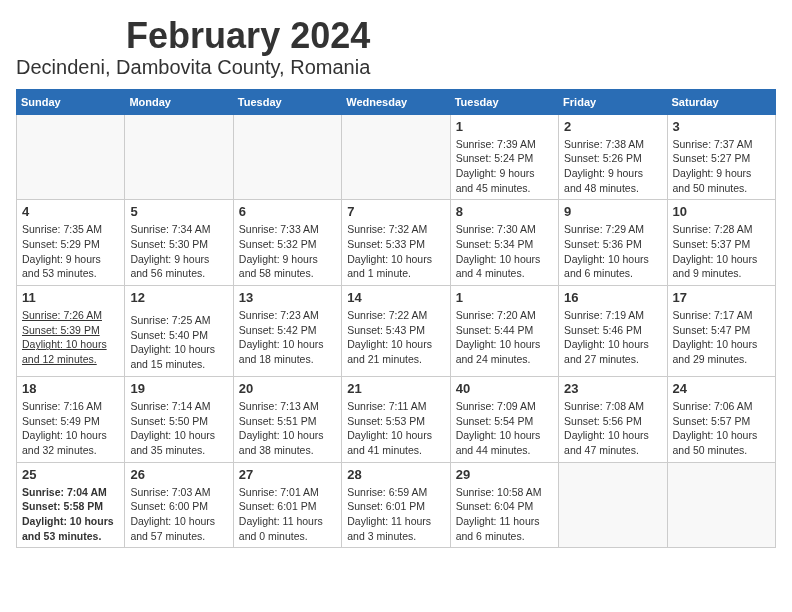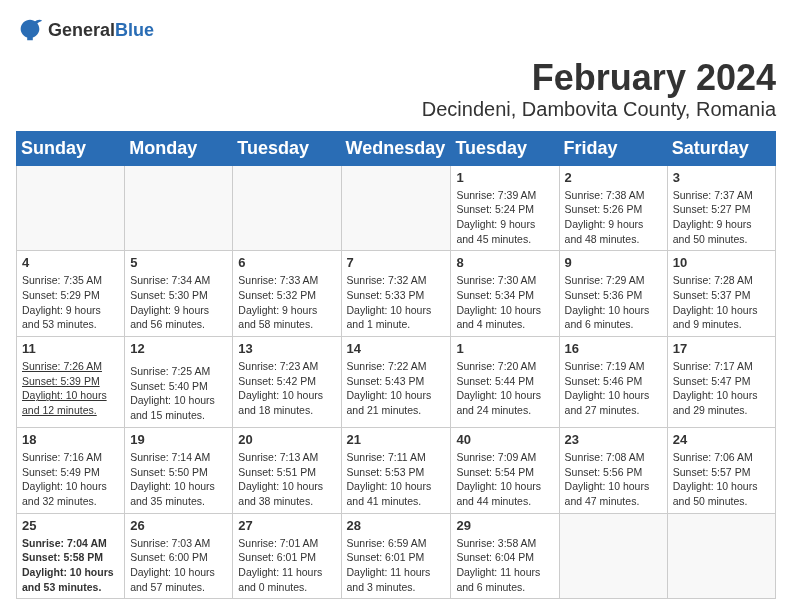--- a/index.html
+++ b/index.html
@@ -28,37 +28,36 @@
       height: 28px;
     }
     .title-area {
       text-align: right;
     }
     .month-title {
       font-size: 36px;
       font-weight: bold;
       color: #333;
       line-height: 1.1;
-      margin-top: 42px;
     }
     .subtitle {
       font-size: 20px;
       color: #333;
     }
     .calendar {
       width: 100%;
       border-collapse: collapse;
       font-size: 11px;
     }
     .calendar th {
       background: #2a6db5;
       color: #fff;
       padding: 6px 4px;
       text-align: left;
-      font-size: 18px;
+      font-size: 11px;
       font-weight: bold;
       border: 1px solid #2a6db5;
     }
     .calendar td {
       border: 1px solid #ccc;
       vertical-align: top;
       padding: 4px 5px;
       width: 107px;
       min-height: 70px;
       background: #fff;
@@ -75,32 +74,20 @@
     .day-info {
       color: #333;
       font-size: 10.5px;
       line-height: 1.4;
     }
   </style>
 </head>
 <body>
 
 <div class="header-area">
-  <div class="logo">
-    <svg class="logo-bird" viewBox="0 0 30 30">
-      <path d="M15 4 C10 4, 5 8, 5 14 C5 18, 8 22, 12 23 L12 26 L18 26 L18 23 C22 22, 25 18, 25 14 C25 8, 20 4, 15 4Z" fill="#2a6db5"></path>
-      <path d="M20 6 C22 4, 26 3, 28 5 C26 6, 23 7, 22 9 C21 8, 20 7, 20 6Z" fill="#2a6db5"></path>
-    </svg>
-    <div>
-      <div style="display:flex; align-items:baseline; gap:0;">
-        <span class="logo-general" style="font-size:18px;font-weight:bold;color:#333;">General</span>
-        <span class="logo-blue" style="font-size:18px;font-weight:bold;color:#2a6db5;">Blue</span>
-      </div>
-    </div>
-  </div>
   <div class="title-area">
     <div class="month-title">February 2024</div>
     <div class="subtitle">Decindeni, Dambovita County, Romania</div>
   </div>
 </div>
 
 <table class="calendar">
   <thead>
     <tr>
     <th>Sunday</th>
@@ -289,21 +276,21 @@
 Daylight: 11 hours and 0 minutes.</div>
         </td>
         <td>
           <div class="day-number">28</div>
           <div class="day-info" style="white-space: pre-line;">Sunrise: 6:59 AM
 Sunset: 6:01 PM
 Daylight: 11 hours and 3 minutes.</div>
         </td>
         <td>
           <div class="day-number">29</div>
-          <div class="day-info" style="white-space: pre-line;">Sunrise: 3:58 AM
+          <div class="day-info" style="white-space: pre-line;">Sunrise: 10:58 AM
 Sunset: 6:04 PM
 Daylight: 11 hours and 6 minutes.</div>
         </td>
         <td class="empty"></td>
         <td class="empty"></td>
       </tr>
     </tbody>
 </table>
 
 </body></html>

